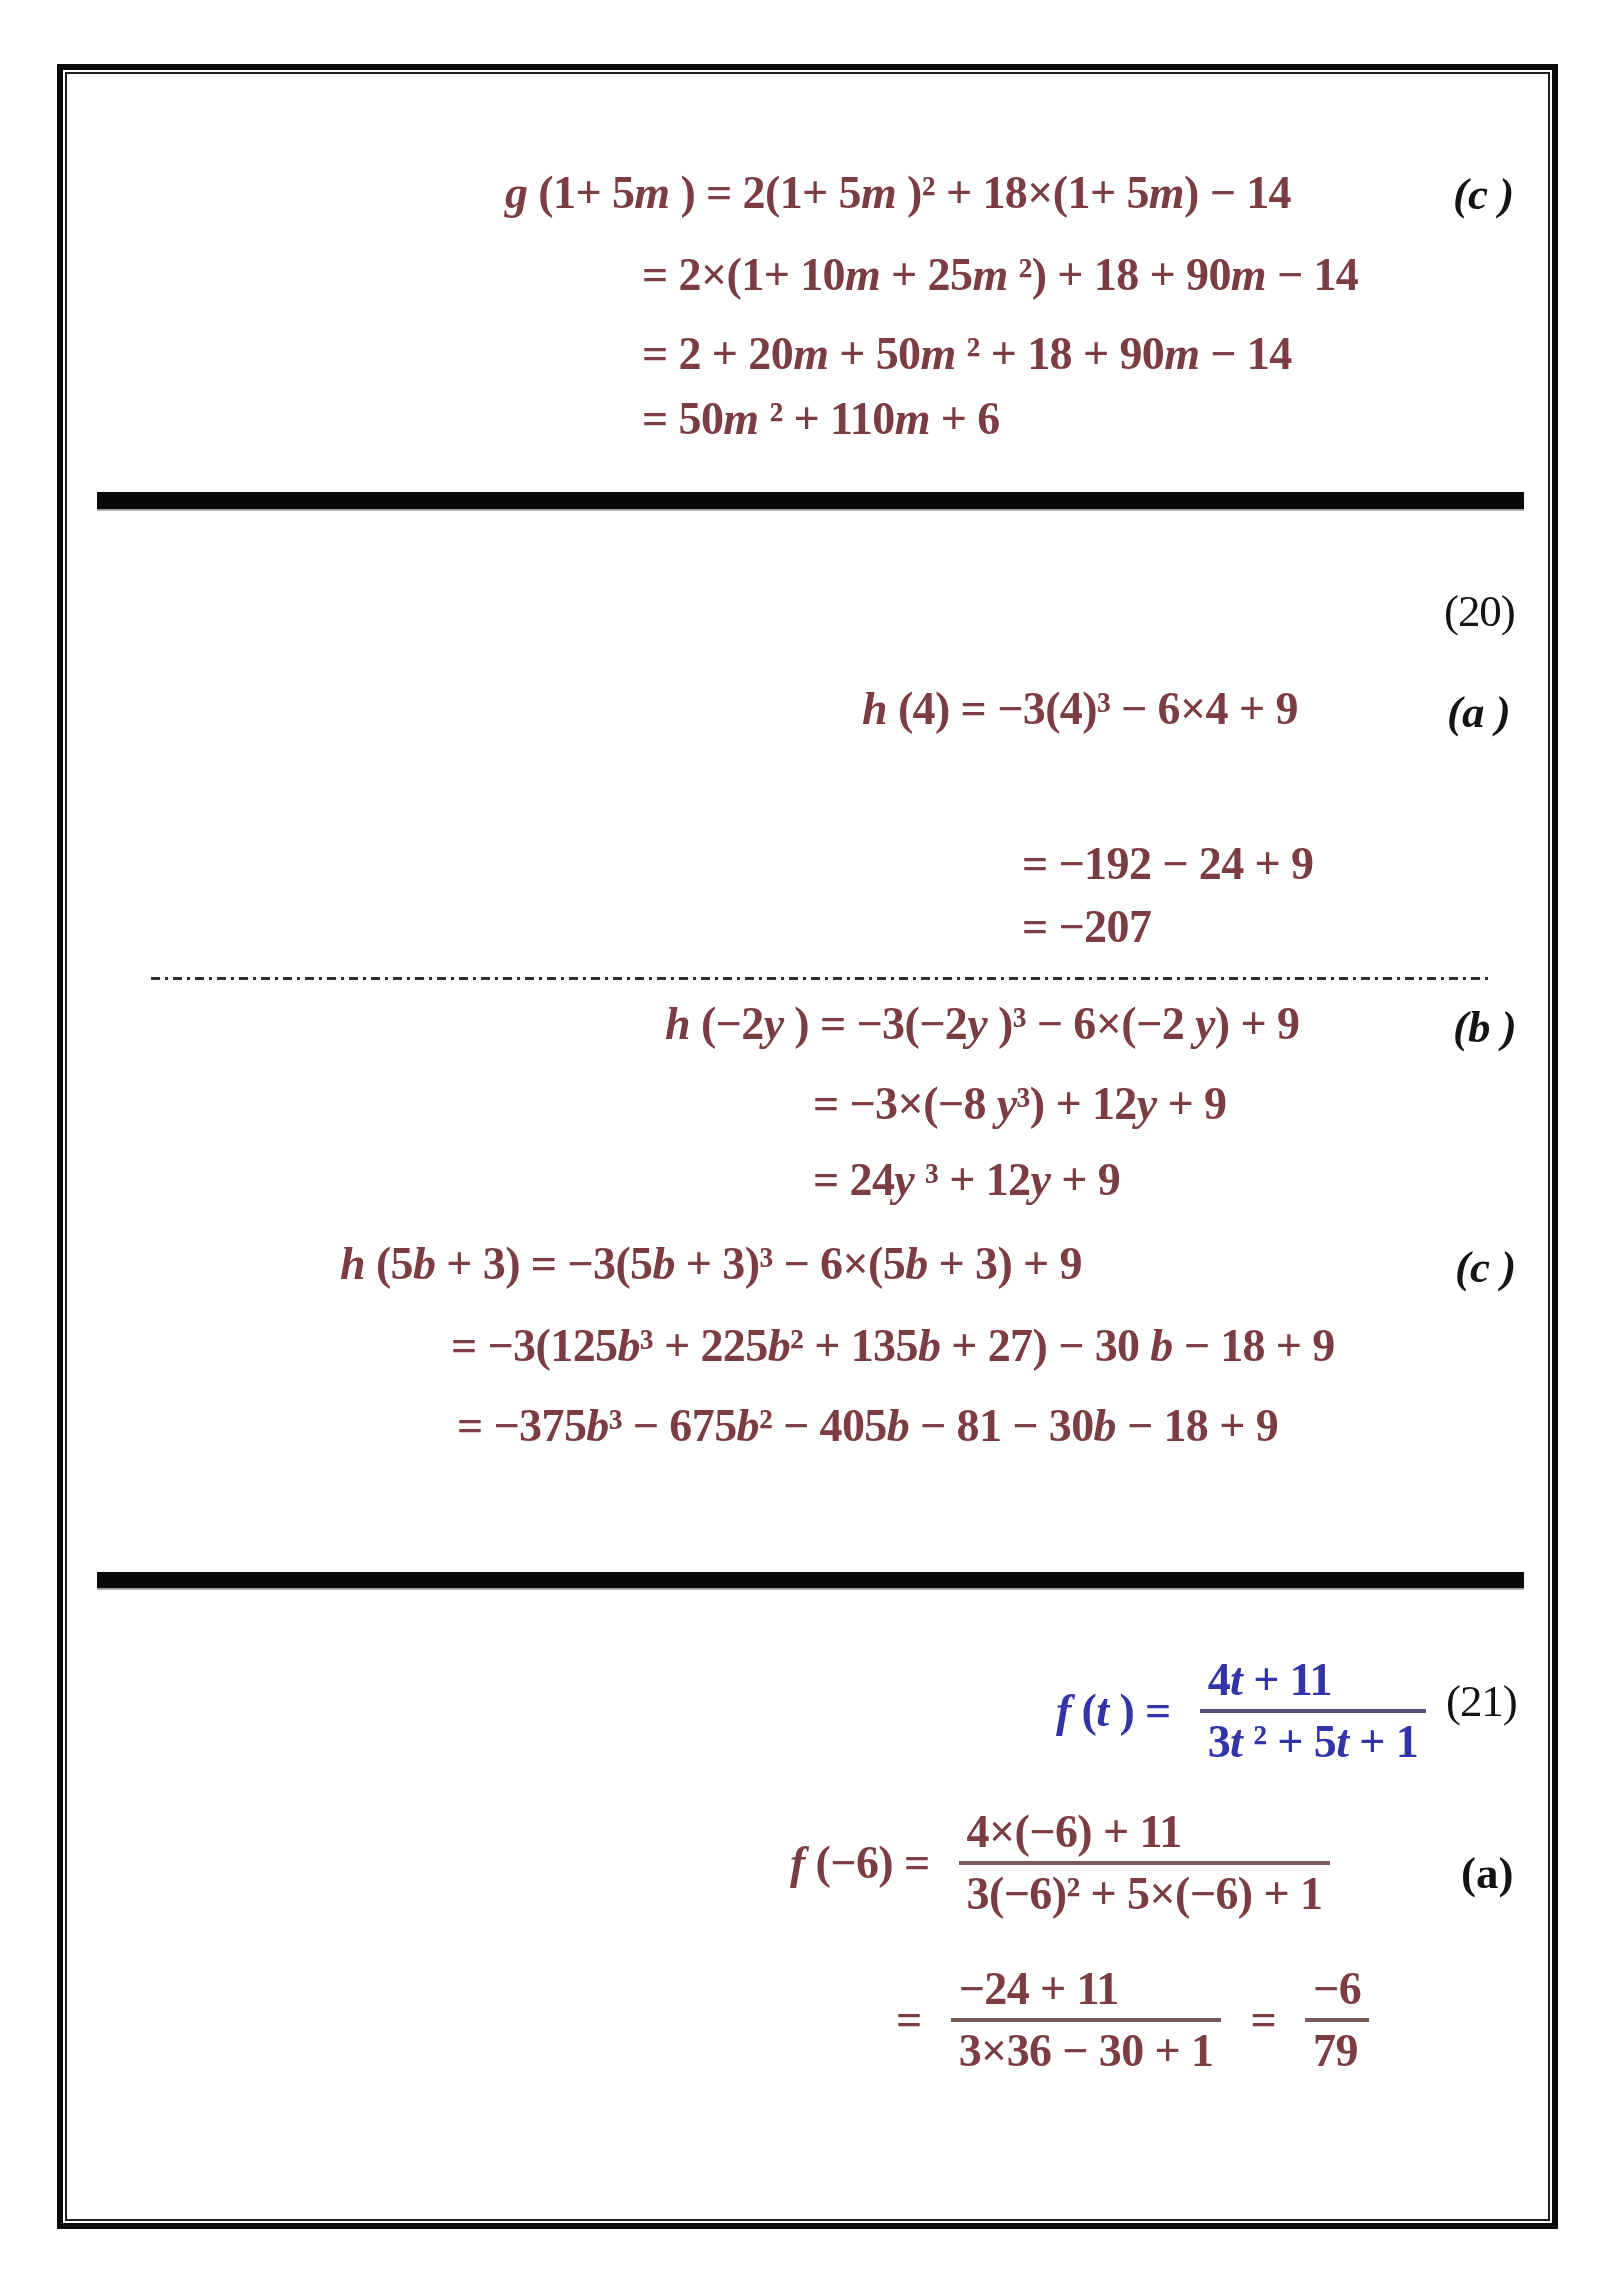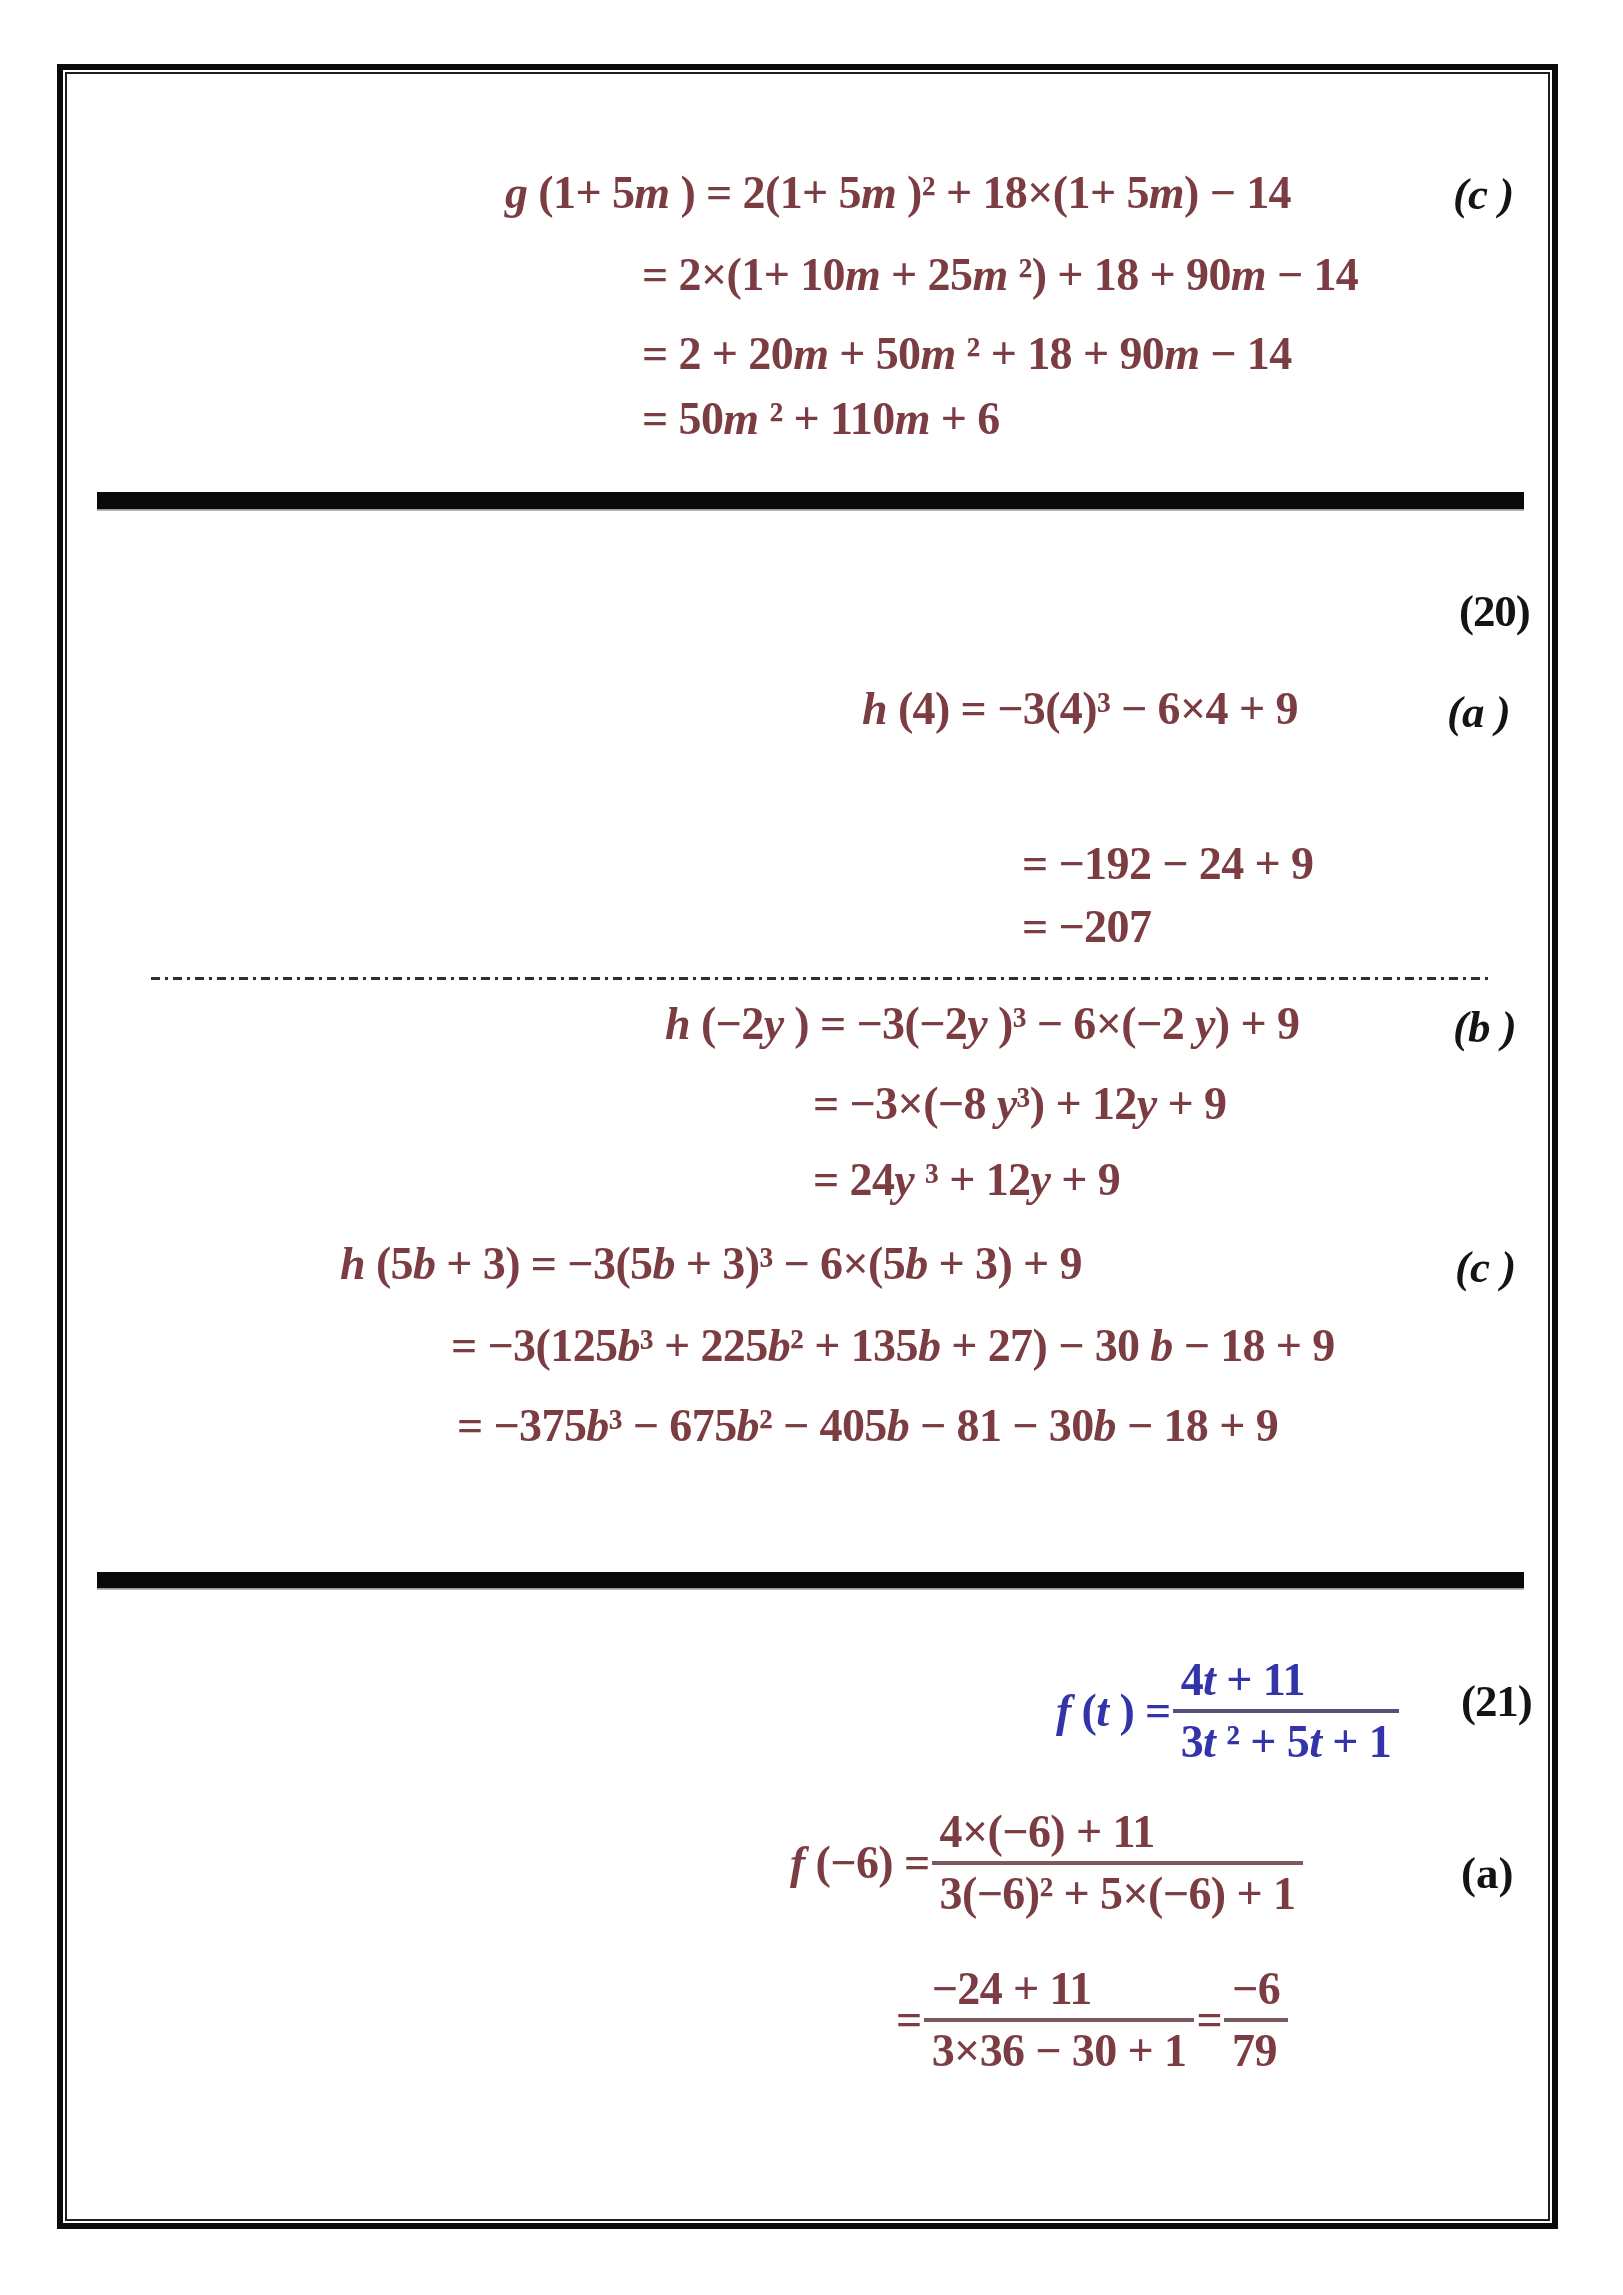--- a/index.html
+++ b/index.html
@@ -31,35 +31,35 @@
     color:var(--maroon);
     white-space:nowrap;
   }
   .eq.blue{color:var(--blue);}
   .label{
     position:absolute;
     font-size:45px;font-weight:700;font-style:italic;line-height:1.05;
     color:var(--ink);
     white-space:nowrap;
   }
-  .label.plain{font-style:normal;font-weight:700;letter-spacing:-1.1px;margin-left:15px;}
+  .label.plain{font-style:normal;font-weight:400;letter-spacing:-1.1px;}
   .bar-divider{
     position:absolute;left:97px;width:1427px;height:17px;
     background:#0a0a0a;
     box-shadow:0 1.7px 0 #9a9a9a;
   }
   .dashdot-divider{
     position:absolute;left:151px;top:977px;width:1341px;height:2.9px;
     background:repeating-linear-gradient(90deg,
       #2e2e2e 0 9px, transparent 9px 14.3px,
       #2e2e2e 14.3px 17px, transparent 17px 22px);
   }
   .fracrow{
     position:absolute;
-    display:flex;align-items:center;gap:2px;
+    display:flex;align-items:center;gap:29px;
     white-space:nowrap;
   }
   .fracrow .eq{position:static;}
   .frac{
     display:inline-flex;flex-direction:column;
   }
   .frac .fbar{
     align-self:stretch;height:4px;margin:3.4px 0;
     background:#7a5a5c;
   }

